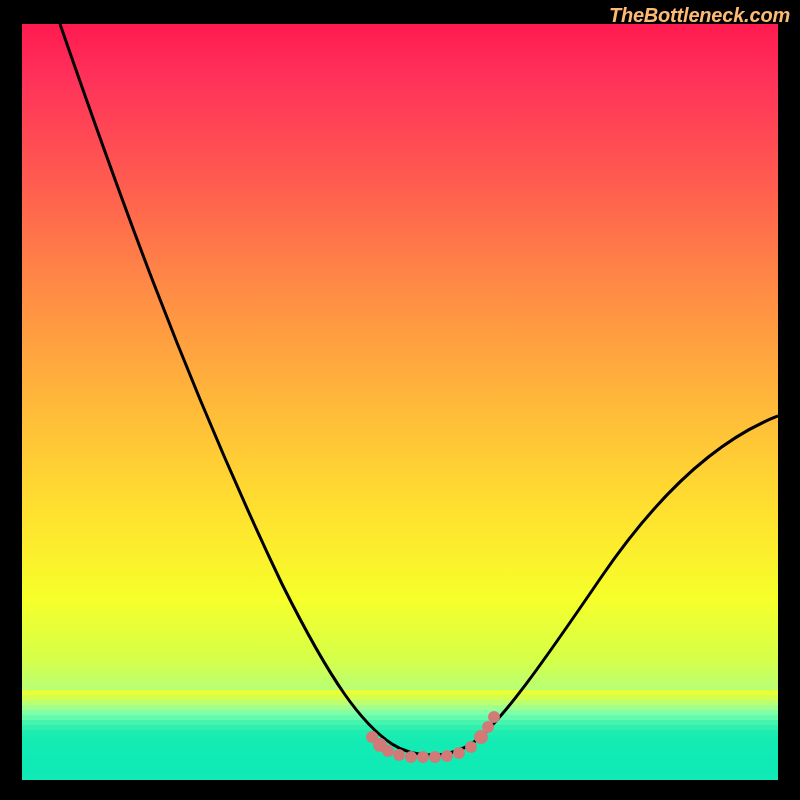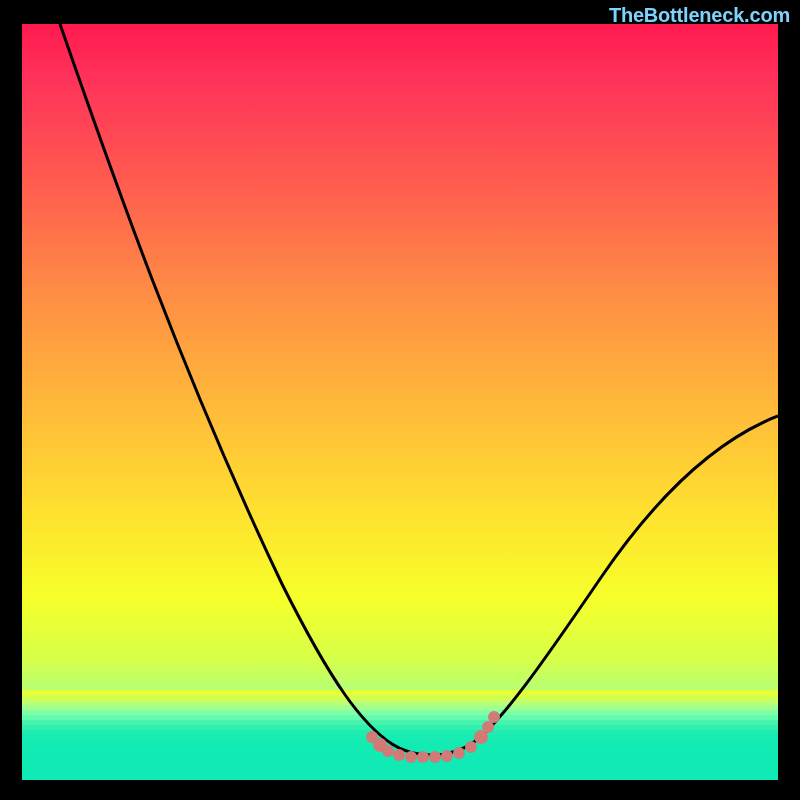--- a/index.html
+++ b/index.html
@@ -59,22 +59,23 @@
     height: 5px;
     width: 100%;
   }
   .watermark {
     position: absolute;
     top: 4px;
     right: 10px;
     font-family: Arial, Helvetica, sans-serif;
     font-size: 20px;
     font-weight: 600;
-    color: #7dd3fc;
+    color: #fdba74;
     letter-spacing: -0.2px;
+    font-style: italic;
   }
   svg.curve {
     position: absolute;
     inset: 0;
   }
 </style>
 </head>
 <body>
 
 <div class="frame">

